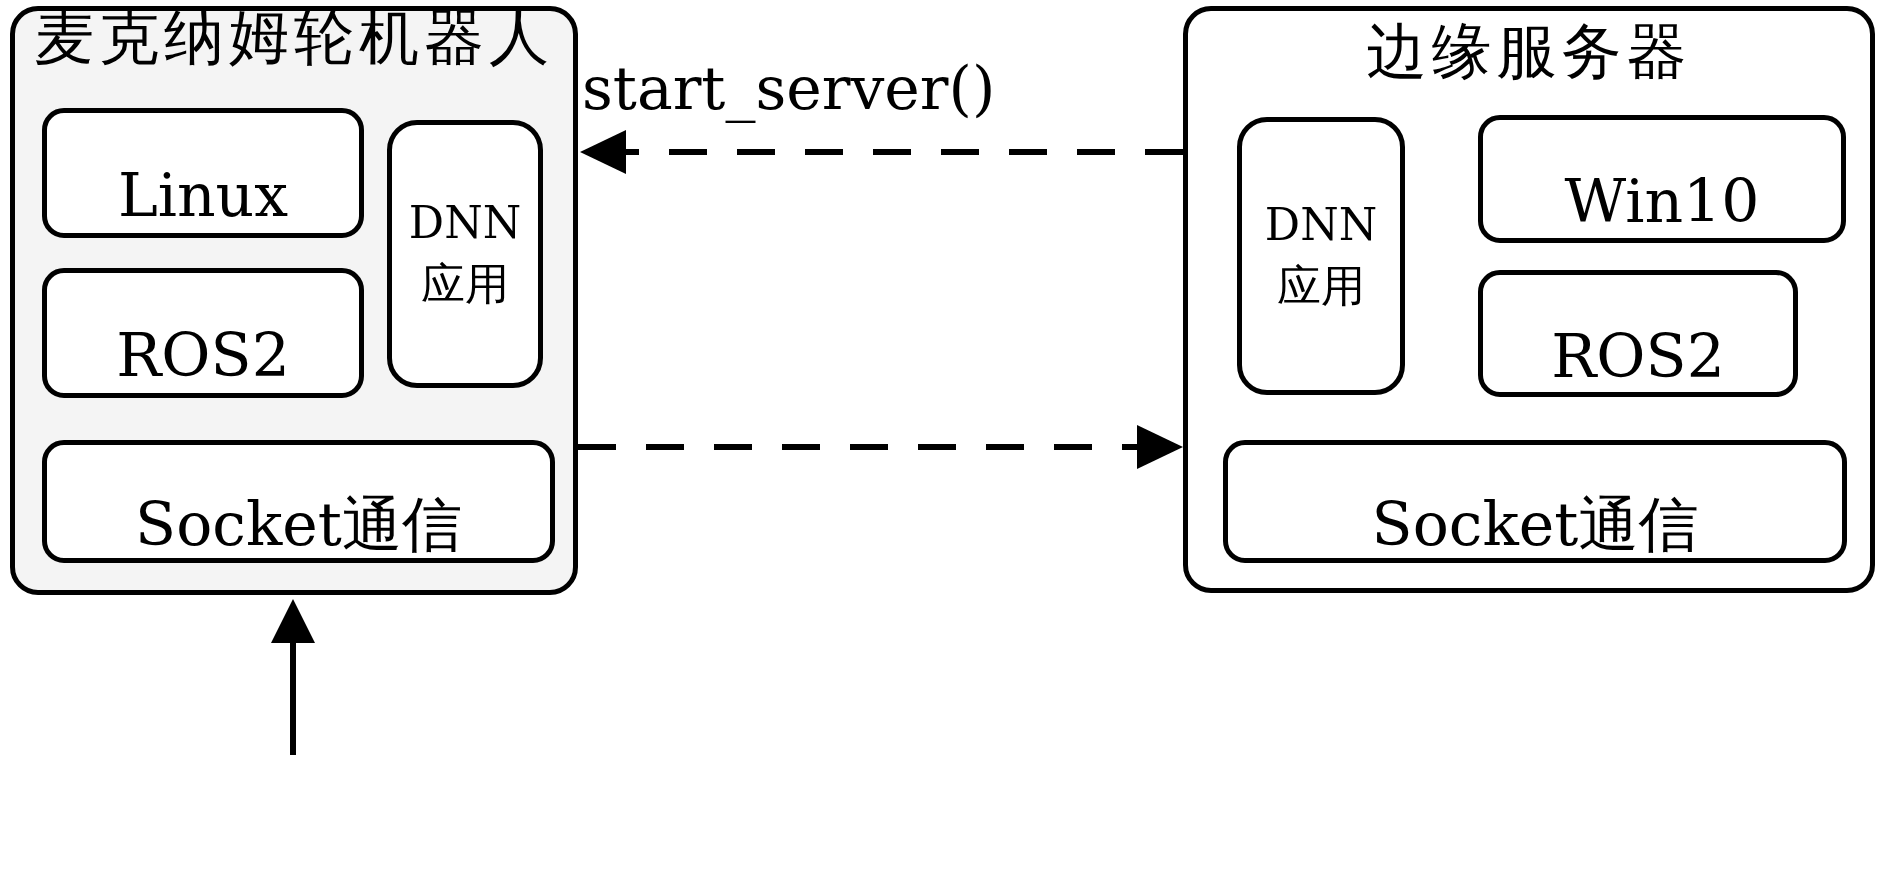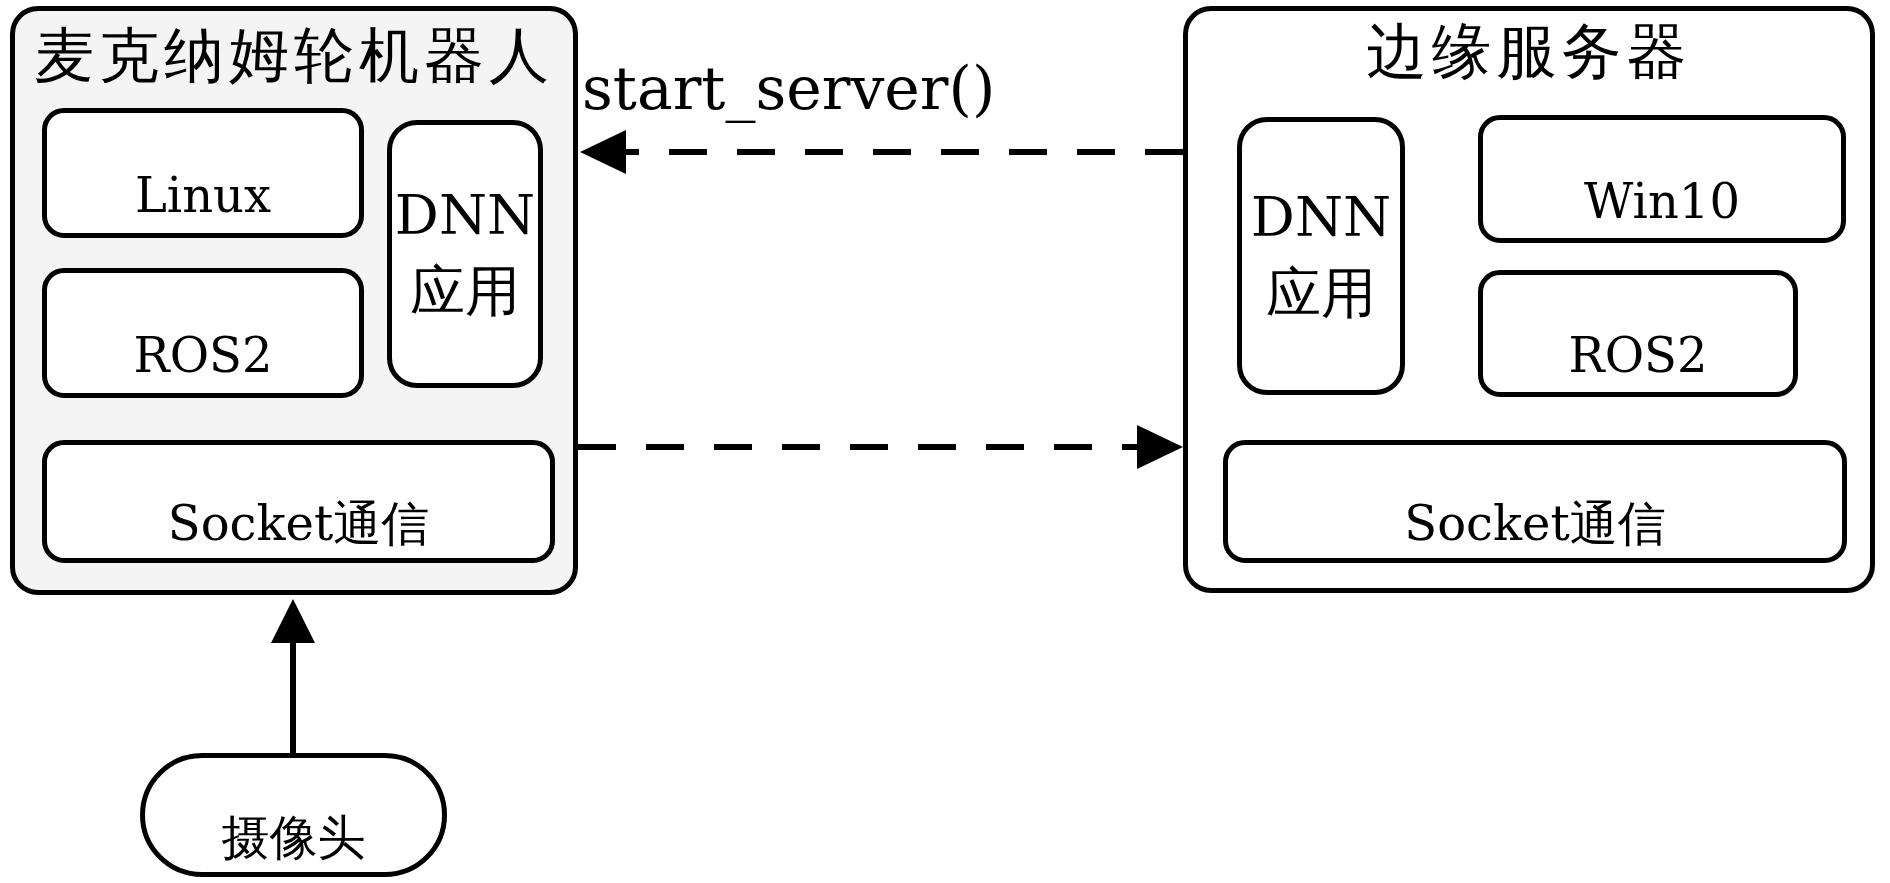--- a/index.html
+++ b/index.html
@@ -28,43 +28,43 @@
   .robot-outer{background:var(--robot-fill);}
   .server-outer{background:var(--box-fill);}
   .group-title{
     position:absolute;
     text-align:center;
     font-size:60px;
     letter-spacing:5px;
     line-height:1.1;
     white-space:nowrap;
   }
-  .label{font-size:48px;line-height:1.1;white-space:nowrap;margin-top:44px;}
-  .label-2line{font-size:55px;line-height:1.38;white-space:nowrap;}
+  .label{font-size:60px;line-height:1.1;white-space:nowrap;margin-top:44px;}
+  .label-2line{font-size:44px;line-height:1.38;white-space:nowrap;}
   .arrow-label{
     position:absolute;
     font-size:60px;
     line-height:1.0;
     white-space:nowrap;
   }
   .pill{border-radius:62px;background:var(--box-fill);}
   svg.overlay{
     position:absolute;left:0;top:0;width:1890px;height:883px;
     pointer-events:none;
   }
   svg.overlay line{stroke:var(--stroke);}
   svg.overlay polygon{fill:var(--stroke);stroke:none;}
 </style>
 </head>
 <body>
 
 <div class="canvas">
 
   <div class="box outer robot-outer" style="left:10px;top:6px;width:568px;height:589px;"></div>
-  <div class="group-title" style="left:10px;top:22px;width:568px;">麦克纳姆轮机器人</div>
+  <div class="group-title" style="left:10px;top:4px;width:568px;">麦克纳姆轮机器人</div>
 
   <div class="box inner" style="left:42px;top:108px;width:322px;height:130px;">
     <span class="label">Linux</span>
   </div>
 
   <div class="box inner" style="left:42px;top:268px;width:322px;height:130px;">
     <span class="label">ROS2</span>
   </div>
 
   <div class="box inner" style="left:387px;top:120px;width:156px;height:268px;border-radius:30px;">
@@ -89,23 +89,20 @@
   </div>
 
   <div class="box inner" style="left:1478px;top:270px;width:320px;height:127px;">
     <span class="label">ROS2</span>
   </div>
 
   <div class="box inner" style="left:1223px;top:440px;width:624px;height:123px;">
     <span class="label">Socket通信</span>
   </div>
 
-  <div class="box pill" style="left:140px;top:753px;width:307px;height:124px;">
-    <span class="label">摄像头</span>
-  </div>
 
   <div class="arrow-label" style="left:582px;top:58px;width:600px;">start_server()</div>
 
   <svg class="overlay" viewBox="0 0 1890 883">
 
     <line x1="1183" y1="152" x2="622" y2="152" stroke-width="6" stroke-dasharray="38 30"></line>
     <polygon points="580,152 626,130 626,174"></polygon>
 
     <line x1="578" y1="447" x2="1141" y2="447" stroke-width="6" stroke-dasharray="38 30"></line>
     <polygon points="1183,447 1137,425 1137,469"></polygon>

